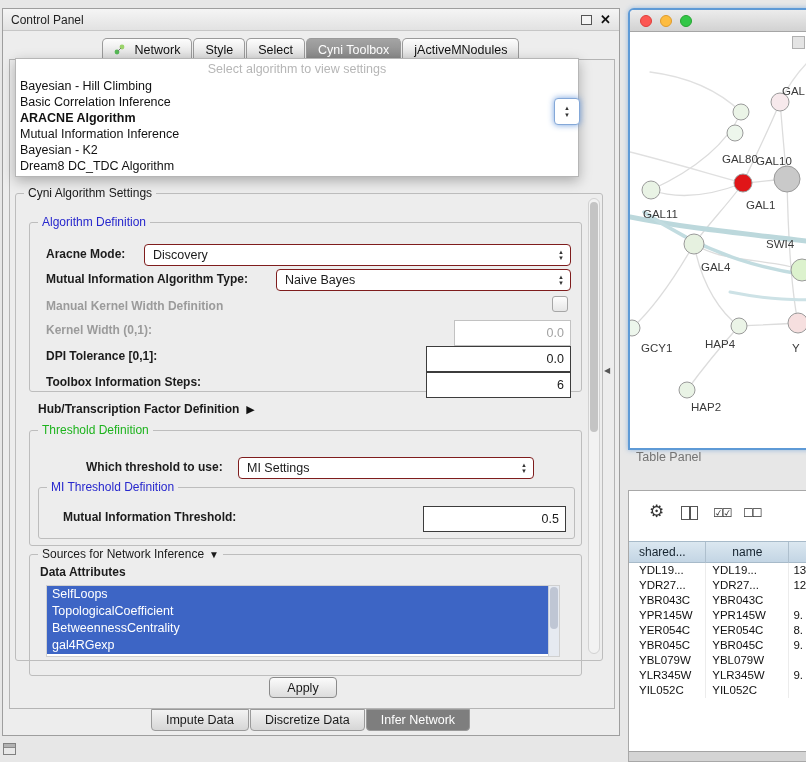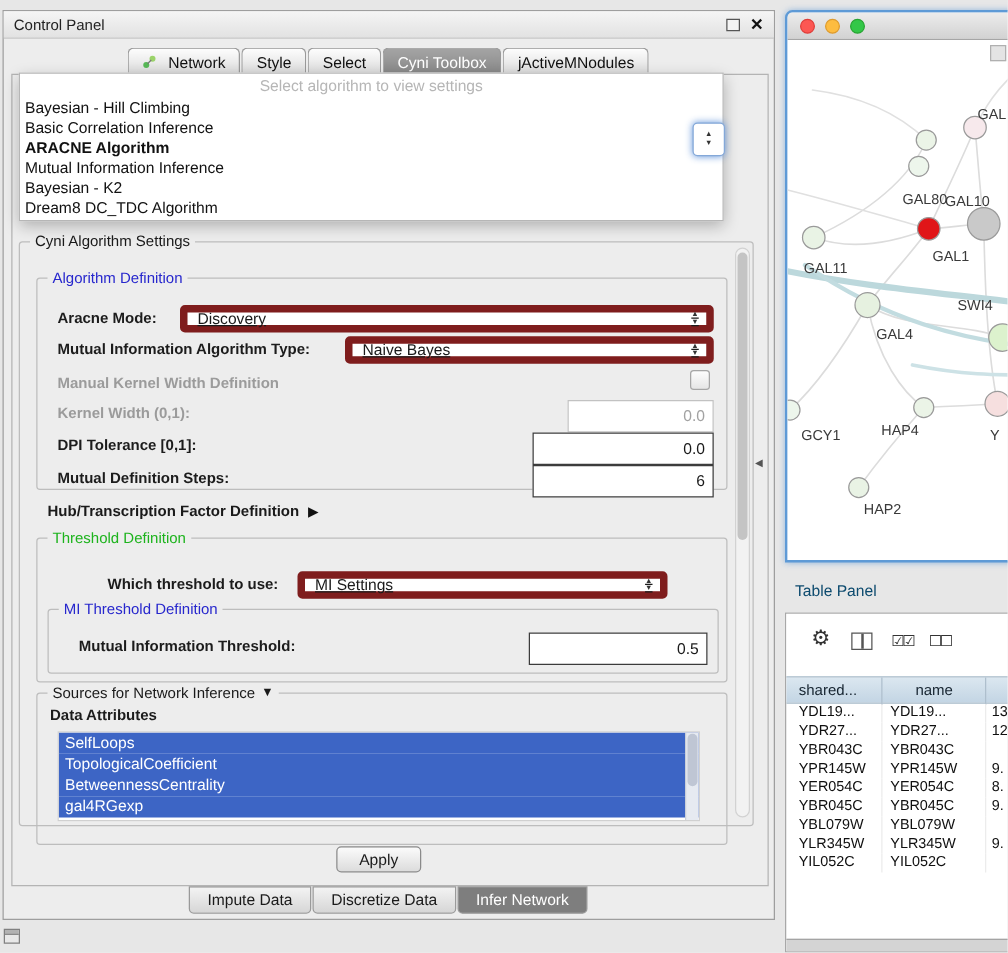--- a/index.html
+++ b/index.html
@@ -34,21 +34,21 @@
   .gtitle{position:absolute;top:-8px;left:8px;background:#ededed;padding:0 4px;font-size:12px;line-height:15px;white-space:nowrap;display:inline-flex;align-items:center;gap:5px;}
   .t-blue{color:#2727cd;}
   .t-green{color:#1db31d;}
 
   .settings-group{left:12px;top:184px;width:588px;height:468px;}
   .v-scroll{position:absolute;right:2px;top:4px;width:12px;height:456px;background:#f2f2f2;border:1px solid #d2d2d2;border-radius:6px;}
   .v-thumb{position:absolute;left:1px;right:1px;top:3px;height:230px;background:#c4c4c4;border-radius:5px;}
 
   .lbl{position:absolute;font-weight:bold;font-size:12px;color:#1c1c1c;white-space:nowrap;}
   .lbl.dis{color:#9b9b9b;}
-  .combo{position:absolute;background:#fff;border:6px solid #7f1d1d;border-radius:4px;display:flex;align-items:center;font-size:12.5px;padding-left:8px;height:22px;text-decoration:underline;}
+  .combo{position:absolute;background:#fff;border:1px solid #7f1d1d;border-radius:4px;display:flex;align-items:center;font-size:12.5px;padding-left:8px;height:22px;}
   .combo .cval{flex:1;text-align:left;}
   .steppers{display:flex;flex-direction:column;align-items:center;margin-right:6px;gap:1px;}
   .steppers span{font-size:6px;line-height:5px;color:#333;}
   .field{position:absolute;background:#fff;border:1.5px solid #3c3c3c;font-size:12.5px;padding:12px 6px;display:flex;align-items:center;justify-content:flex-end;height:21px;}
   .field.dis{border:1px solid #c2c2c2;color:#a2a2a2;}
   .checkbox{position:absolute;width:16px;height:16px;border:1px solid #a6a6a6;border-radius:3px;background:linear-gradient(#fdfdfd,#e6e6e6);}
 
   .alg-def{left:13px;top:28px;width:553px;height:170px;}
   .threshold-group{left:13px;top:236px;width:553px;height:116px;}
   .mi-group{left:8px;top:56px;width:537px;height:52px;}
@@ -75,21 +75,21 @@
   .network-window{position:absolute;left:628px;top:8px;width:200px;height:442px;background:#fff;border:2px solid #5e9ad6;border-radius:6px 6px 0 0;box-shadow:0 0 5px rgba(90,150,215,.6);overflow:hidden;}
   .nw-titlebar{position:absolute;left:0;top:0;right:0;height:22px;background:linear-gradient(#ececec,#d2d2d2);border-bottom:1px solid #a6a6a6;display:flex;align-items:center;padding-left:10px;gap:8px;}
   .traffic{width:12px;height:12px;border-radius:50%;}
   .tl-red{background:#fc5753;border:1px solid #df3e3a;}
   .tl-yellow{background:#fdbc40;border:1px solid #de9b2d;}
   .tl-green{background:#33c748;border:1px solid #27a532;}
   .nw-canvas{position:absolute;left:0;top:22px;width:200px;height:420px;background:#fff;}
   .nw-scrollbtn{position:absolute;left:162px;top:4px;width:13px;height:13px;background:#e4e4e4;border:1px solid #b0b0b0;}
 
   
-  .table-panel-label{position:absolute;left:636px;top:466px;font-size:12.5px;color:#0c4a6e;}
+  .table-panel-label{position:absolute;left:636px;top:450px;font-size:12.5px;color:#737373;}
   .table-window{position:absolute;left:628px;top:490px;width:200px;height:272px;background:#fff;border:1px solid #a8a8a8;overflow:hidden;}
   .tw-toolbar{position:absolute;left:0;top:0;right:0;height:50px;background:#fff;}
   .gear-icon{position:absolute;left:20px;top:10px;font-size:17px;color:#333;font-family:"DejaVu Sans",sans-serif;}
   .col-icon{position:absolute;left:52px;top:15px;width:17px;height:14px;border:1.5px solid #555;background:#fff;}
   .col-icon::before{content:"";position:absolute;left:7px;top:0;bottom:0;width:1.5px;background:#555;}
   .pair-icon{position:absolute;top:15px;font-size:12px;letter-spacing:-2px;color:#333;font-family:"DejaVu Sans",sans-serif;}
   .pair-checked{left:84px;}
   .pair-unchecked{left:114px;}
   .thead{position:absolute;left:0;top:50px;right:0;height:22px;display:flex;background:linear-gradient(#dbe7f0,#c3d5e4);border-top:1px solid #a7bac9;border-bottom:1px solid #a7bac9;}
   .th{height:22px;line-height:21px;font-size:12px;color:#15232f;border-right:1px solid #aebfcd;overflow:hidden;white-space:nowrap;}
@@ -195,21 +195,21 @@
       <span class="lbl dis" style="left:16px;top:100px;">Kernel Width (0,1):</span>
       <div class="field dis" style="left:424px;top:97px;width:117px;height:20px;">
         <span>0.0</span>
       </div>
 
       <span class="lbl" style="left:16px;top:126px;">DPI Tolerance [0,1]:</span>
       <div class="field" style="left:396px;top:123px;width:145px;">
         <span>0.0</span>
       </div>
 
-      <span class="lbl" style="left:16px;top:152px;">Mutual Definition Steps:</span>
+      <span class="lbl" style="left:16px;top:152px;">Toolbox Information Steps:</span>
       <div class="field" style="left:396px;top:149px;width:145px;">
         <span>6</span>
       </div>
     </div>
 
     <div class="hub-row">
       <span class="lblx">Hub/Transcription Factor Definition</span>
       <span class="hub-arrow">▶</span>
     </div>
 

